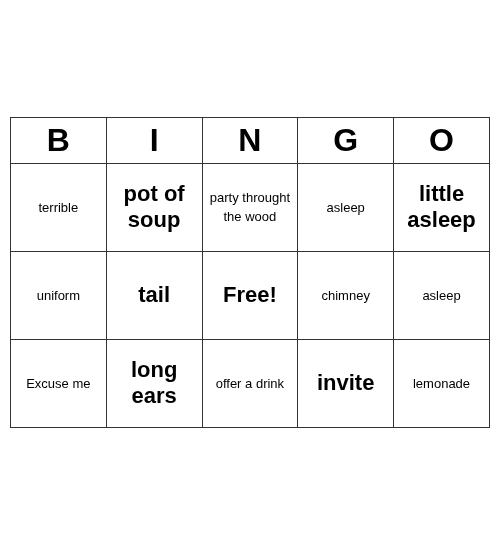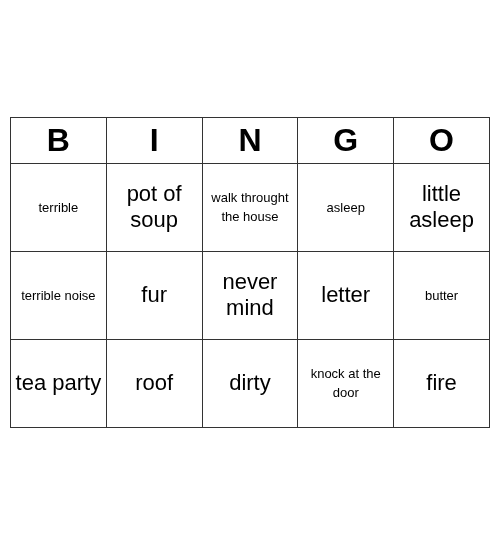--- a/index.html
+++ b/index.html
@@ -36,21 +36,21 @@
       width: 96px;
       height: 88px;
       padding: 4px;
     }
     .cell-normal {
       font-size: 13px;
       line-height: 1.3;
     }
     .cell-large {
       font-size: 22px;
-      font-weight: normal;
+      font-weight: bold;
       line-height: 1.2;
     }
     .cell-free {
       font-size: 22px;
       font-weight: bold;
     }
   </style>
 </head>
 <body>
 
@@ -61,32 +61,32 @@
         <th>I</th>
         <th>N</th>
         <th>G</th>
         <th>O</th>
       </tr>
   </thead>
   <tbody id="bingo-body">
   <tr>
         <td><span class="cell-normal">terrible</span></td>
         <td><span class="cell-large">pot of soup</span></td>
-        <td><span class="cell-normal">walk throught the house</span></td>
+        <td><span class="cell-normal">party throught the wood</span></td>
         <td><span class="cell-normal">asleep</span></td>
         <td><span class="cell-large">little asleep</span></td>
       </tr>
       <tr>
-        <td><span class="cell-normal">terrible noise</span></td>
-        <td><span class="cell-large">fur</span></td>
-        <td><span class="cell-large">never mind</span></td>
-        <td><span class="cell-large">letter</span></td>
-        <td><span class="cell-normal">butter</span></td>
+        <td><span class="cell-normal">uniform</span></td>
+        <td><span class="cell-large">tail</span></td>
+        <td><span class="cell-free">Free!</span></td>
+        <td><span class="cell-normal">chimney</span></td>
+        <td><span class="cell-normal">asleep</span></td>
       </tr>
       <tr>
-        <td><span class="cell-large">tea party</span></td>
-        <td><span class="cell-large">roof</span></td>
-        <td><span class="cell-large">dirty</span></td>
-        <td><span class="cell-normal">knock at the door</span></td>
-        <td><span class="cell-large">fire</span></td>
+        <td><span class="cell-normal">Excuse me</span></td>
+        <td><span class="cell-large">long ears</span></td>
+        <td><span class="cell-normal">offer a drink</span></td>
+        <td><span class="cell-large">invite</span></td>
+        <td><span class="cell-normal">lemonade</span></td>
       </tr>
     </tbody>
 </table>
 
 </body></html>

